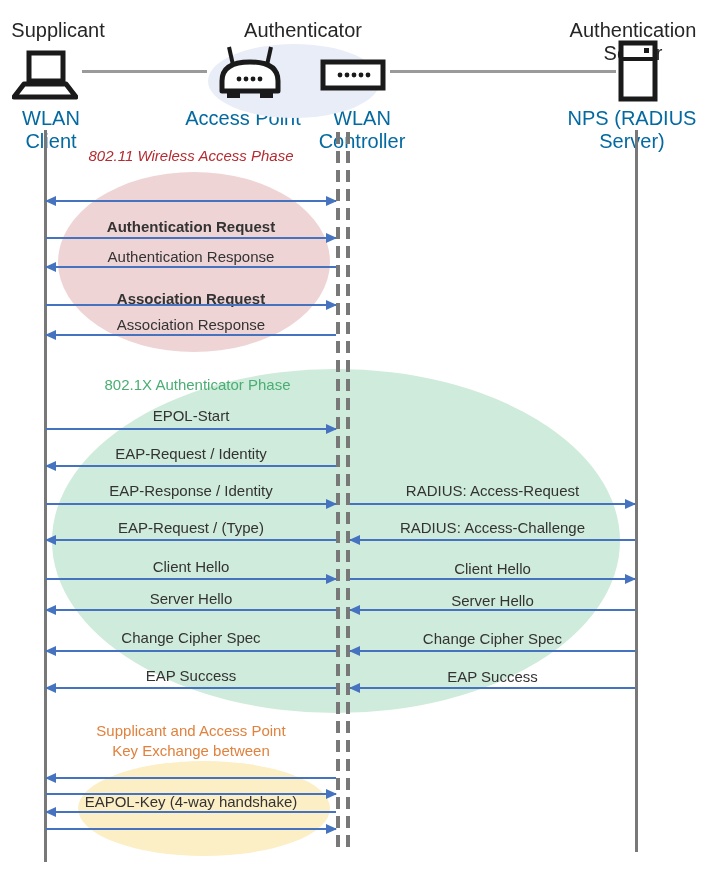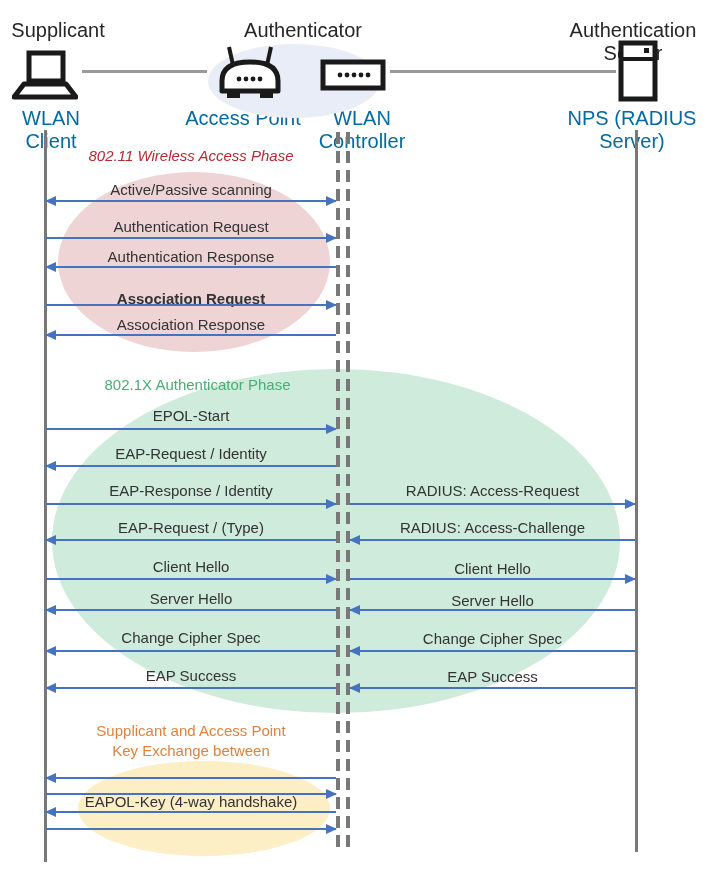--- a/index.html
+++ b/index.html
@@ -119,24 +119,23 @@
   <div class="ellipse phase2-ellipse"></div>
   <div class="ellipse phase3-ellipse"></div>
 
   <div class="phase-title p1" style="left:46px; top:147px; width:290px;">802.11 Wireless Access Phase</div>
   <div class="phase-title p2" style="left:50px; top:376px; width:295px;">802.1X Authenticator Phase</div>
   <div class="phase-title p3" style="left:46px; top:721px; width:290px;">
     <div>Supplicant and Access Point</div>
     <div>Key Exchange between</div>
   </div>
 
-  <div class="msg-label seg-left" style="top:181px;">Active/Passive scanning</div>
   <div class="arrow seg-left dir-both" style="top:200px;"></div>
 
-  <div class="msg-label seg-left" style="top:218px;">Authentication Request</div>
+  <div class="msg-label seg-left" style="top:218px;font-weight:bold;">Authentication Request</div>
   <div class="arrow seg-left dir-right" style="top:237px;"></div>
 
   <div class="msg-label seg-left" style="top:248px;">Authentication Response</div>
   <div class="arrow seg-left dir-left" style="top:266px;"></div>
 
   <div class="msg-label seg-left" style="top:290px;font-weight:bold;">Association Request</div>
   <div class="arrow seg-left dir-right" style="top:304px;"></div>
 
   <div class="msg-label seg-left" style="top:316px;">Association Response</div>
   <div class="arrow seg-left dir-left" style="top:334px;"></div>

